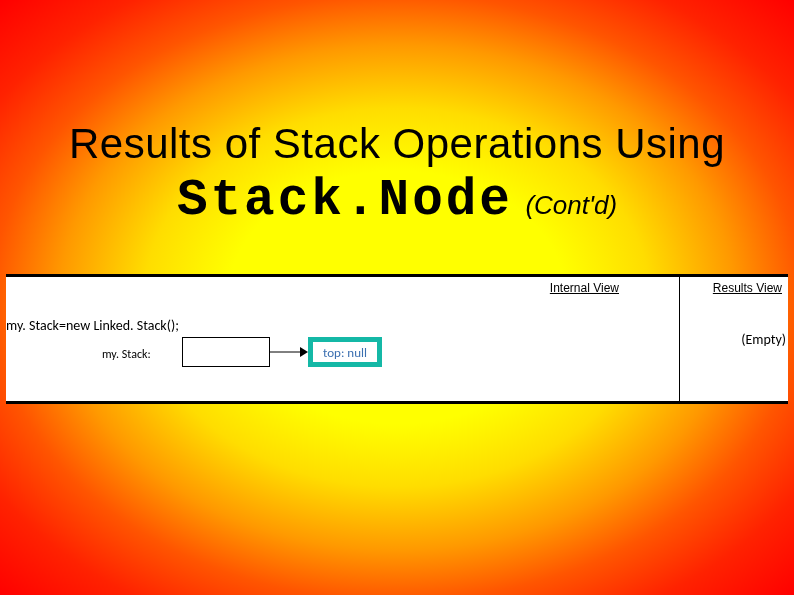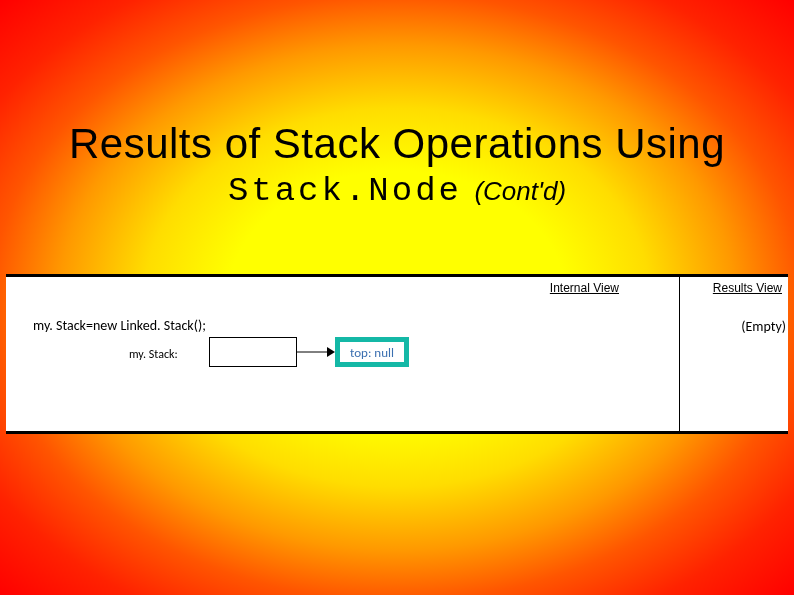--- a/index.html
+++ b/index.html
@@ -22,48 +22,48 @@
     text-align: center;
     color: #000;
   }
   .title-line1 {
     font-size: 42px;
     font-weight: normal;
     font-family: Arial, sans-serif;
     letter-spacing: 0.5px;
   }
   .title-line2 {
-    font-size: 34px;
+    font-size: 51px;
     font-family: "Courier New", Courier, monospace;
     letter-spacing: 3px;
     display: inline;
+    font-weight: bold;
   }
   .title-contd {
     font-size: 26px;
     font-style: italic;
     font-family: Arial, sans-serif;
     display: inline;
     margin-left: 8px;
   }
   .subtitle-row {
     margin-top: 4px;
     text-align: center;
   }
 
   .diagram-panel {
     position: absolute;
     top: 274px;
     left: 6px;
     right: 6px;
-    height: 160px;
+    height: 130px;
     background: #ffffff;
     border-top: 3px solid #000;
     border-bottom: 3px solid #000;
     display: flex;
-    padding-left: 27px;
   }
   .internal-col {
     flex: 1 1 auto;
     position: relative;
     border-right: 1px solid #000;
   }
   .abstract-col {
     width: 108px;
     position: relative;
   }
@@ -122,21 +122,21 @@
   .arrow-svg {
     position: absolute;
     left: 264px;
     top: 68px;
     width: 38px;
     height: 14px;
   }
   .empty-text {
     position: absolute;
     right: 2px;
-    top: 41px;
+    top: 54px;
     font-family: "Calibri", Arial, sans-serif;
     font-size: 14px;
     color: #000;
   }
 </style>
 </head>
 <body>
 
 <div class="outer-frame">
 

